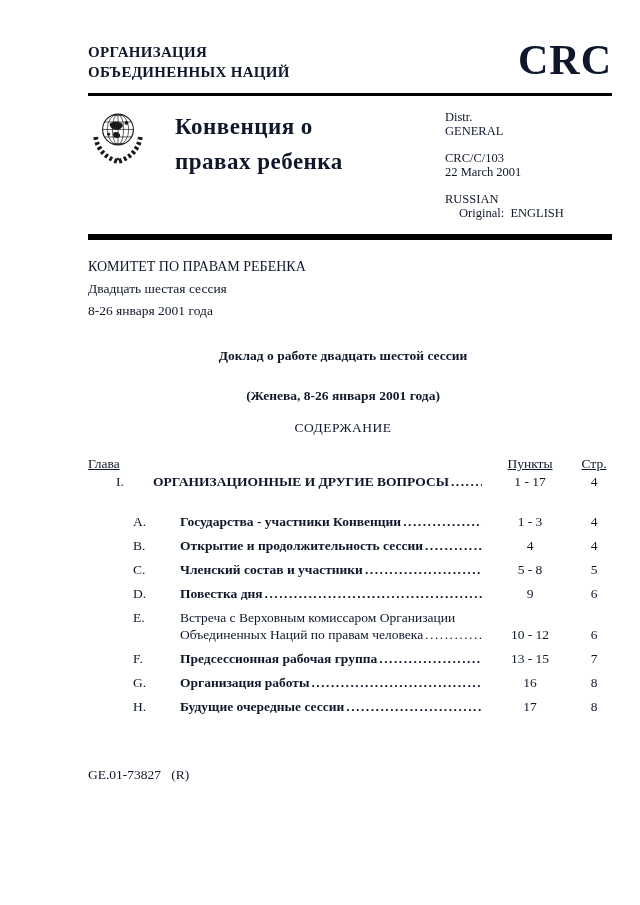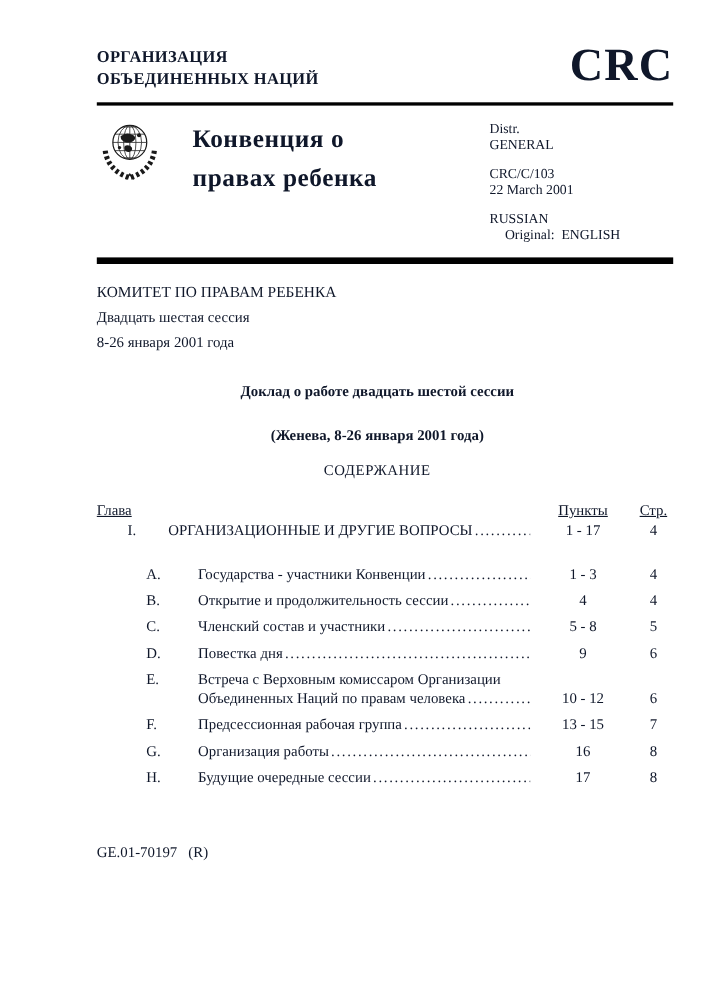--- a/index.html
+++ b/index.html
@@ -72,21 +72,21 @@
   .toc-header .chap { text-decoration:underline; }
   .toc-header .spacer { flex:1; }
   .u { text-decoration:underline; }
 
   .toc-row { display:flex; align-items:flex-start; }
   .toc-row.chapter { padding-left:28px; margin-bottom:23px; }
   .toc-row.sub { padding-left:45px; margin-bottom:7px; }
   .toc-row .num { flex-shrink:0; }
   .chapter .num { width:37px; }
   .sub .num { width:47px; }
-  .toc-body { flex:1; display:flex; min-width:0; padding-right:12px; }
+  .toc-body { flex:1; display:flex; min-width:0; padding-right:12px;font-weight:bold; }
   .toc-text { white-space:nowrap; }
   .dots {
     flex:1; overflow:hidden; white-space:nowrap;
     letter-spacing:1.5px; margin-left:2px;
   }
   .col-punkty { width:72px; text-align:center; flex-shrink:0; align-self:flex-end; }
   .col-page { width:40px; text-align:center; flex-shrink:0; margin-left:8px; align-self:flex-end; }
   .multi { flex:1; min-width:0; }
   .multi .line2 { display:flex; padding-right:12px; }
 
@@ -269,15 +269,15 @@
       <span class="toc-body">
         <span class="toc-text">Будущие очередные сессии</span>
         <span class="dots">........................................................................................................................</span>
       </span>
       <span class="col-punkty">17</span>
       <span class="col-page">8</span>
     </div>
 
   </div>
 
-  <div class="footer-ref">GE.01-70197   (R)</div>
+  <div class="footer-ref">GE.01-73827   (R)</div>
 
 </div>
 
 </body></html>

